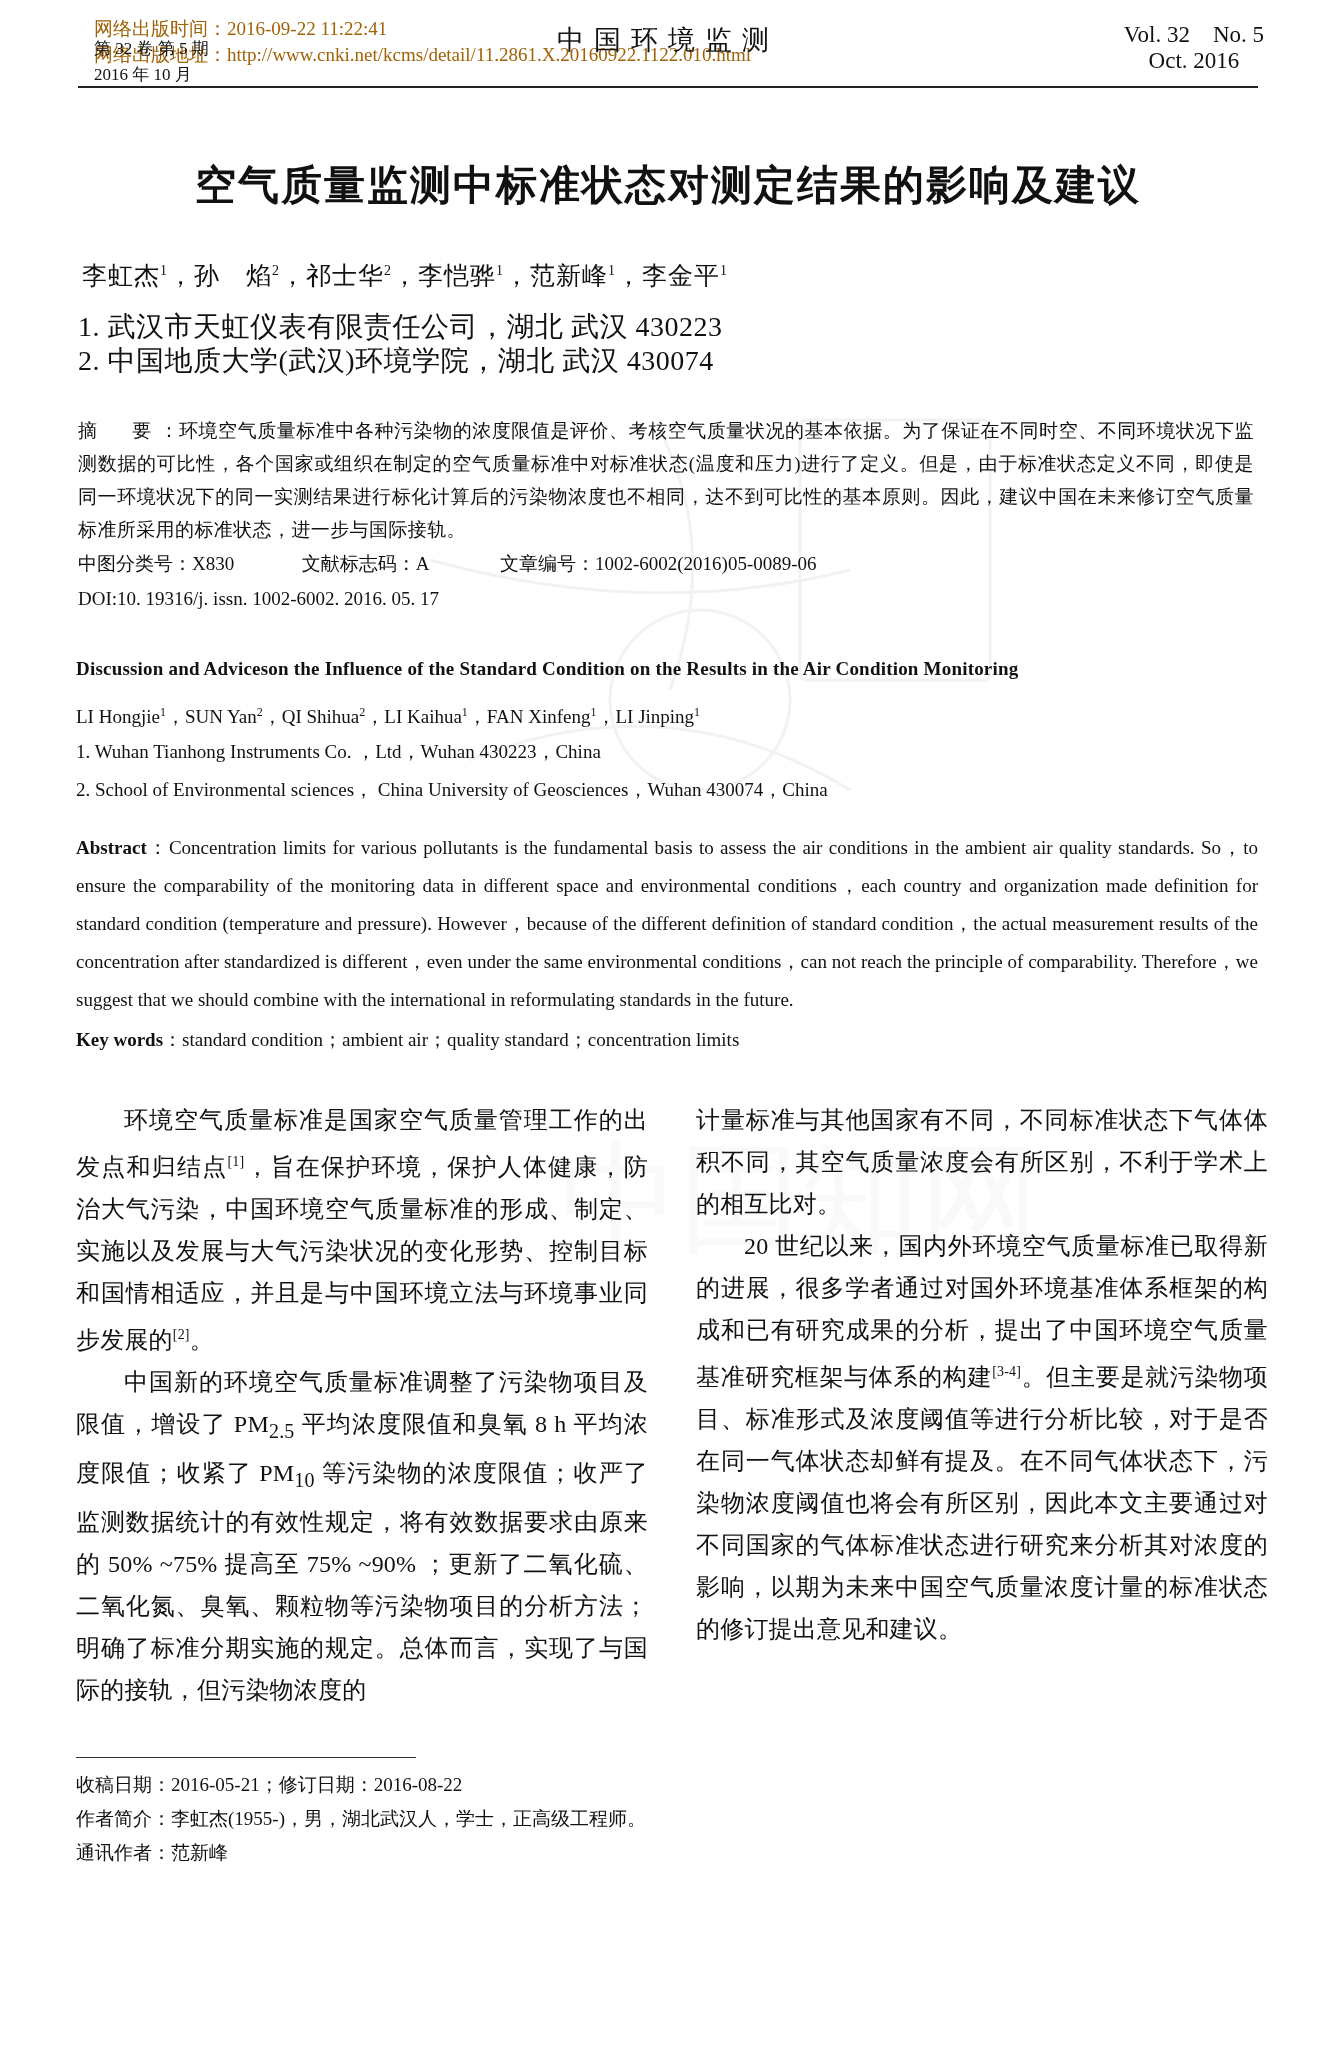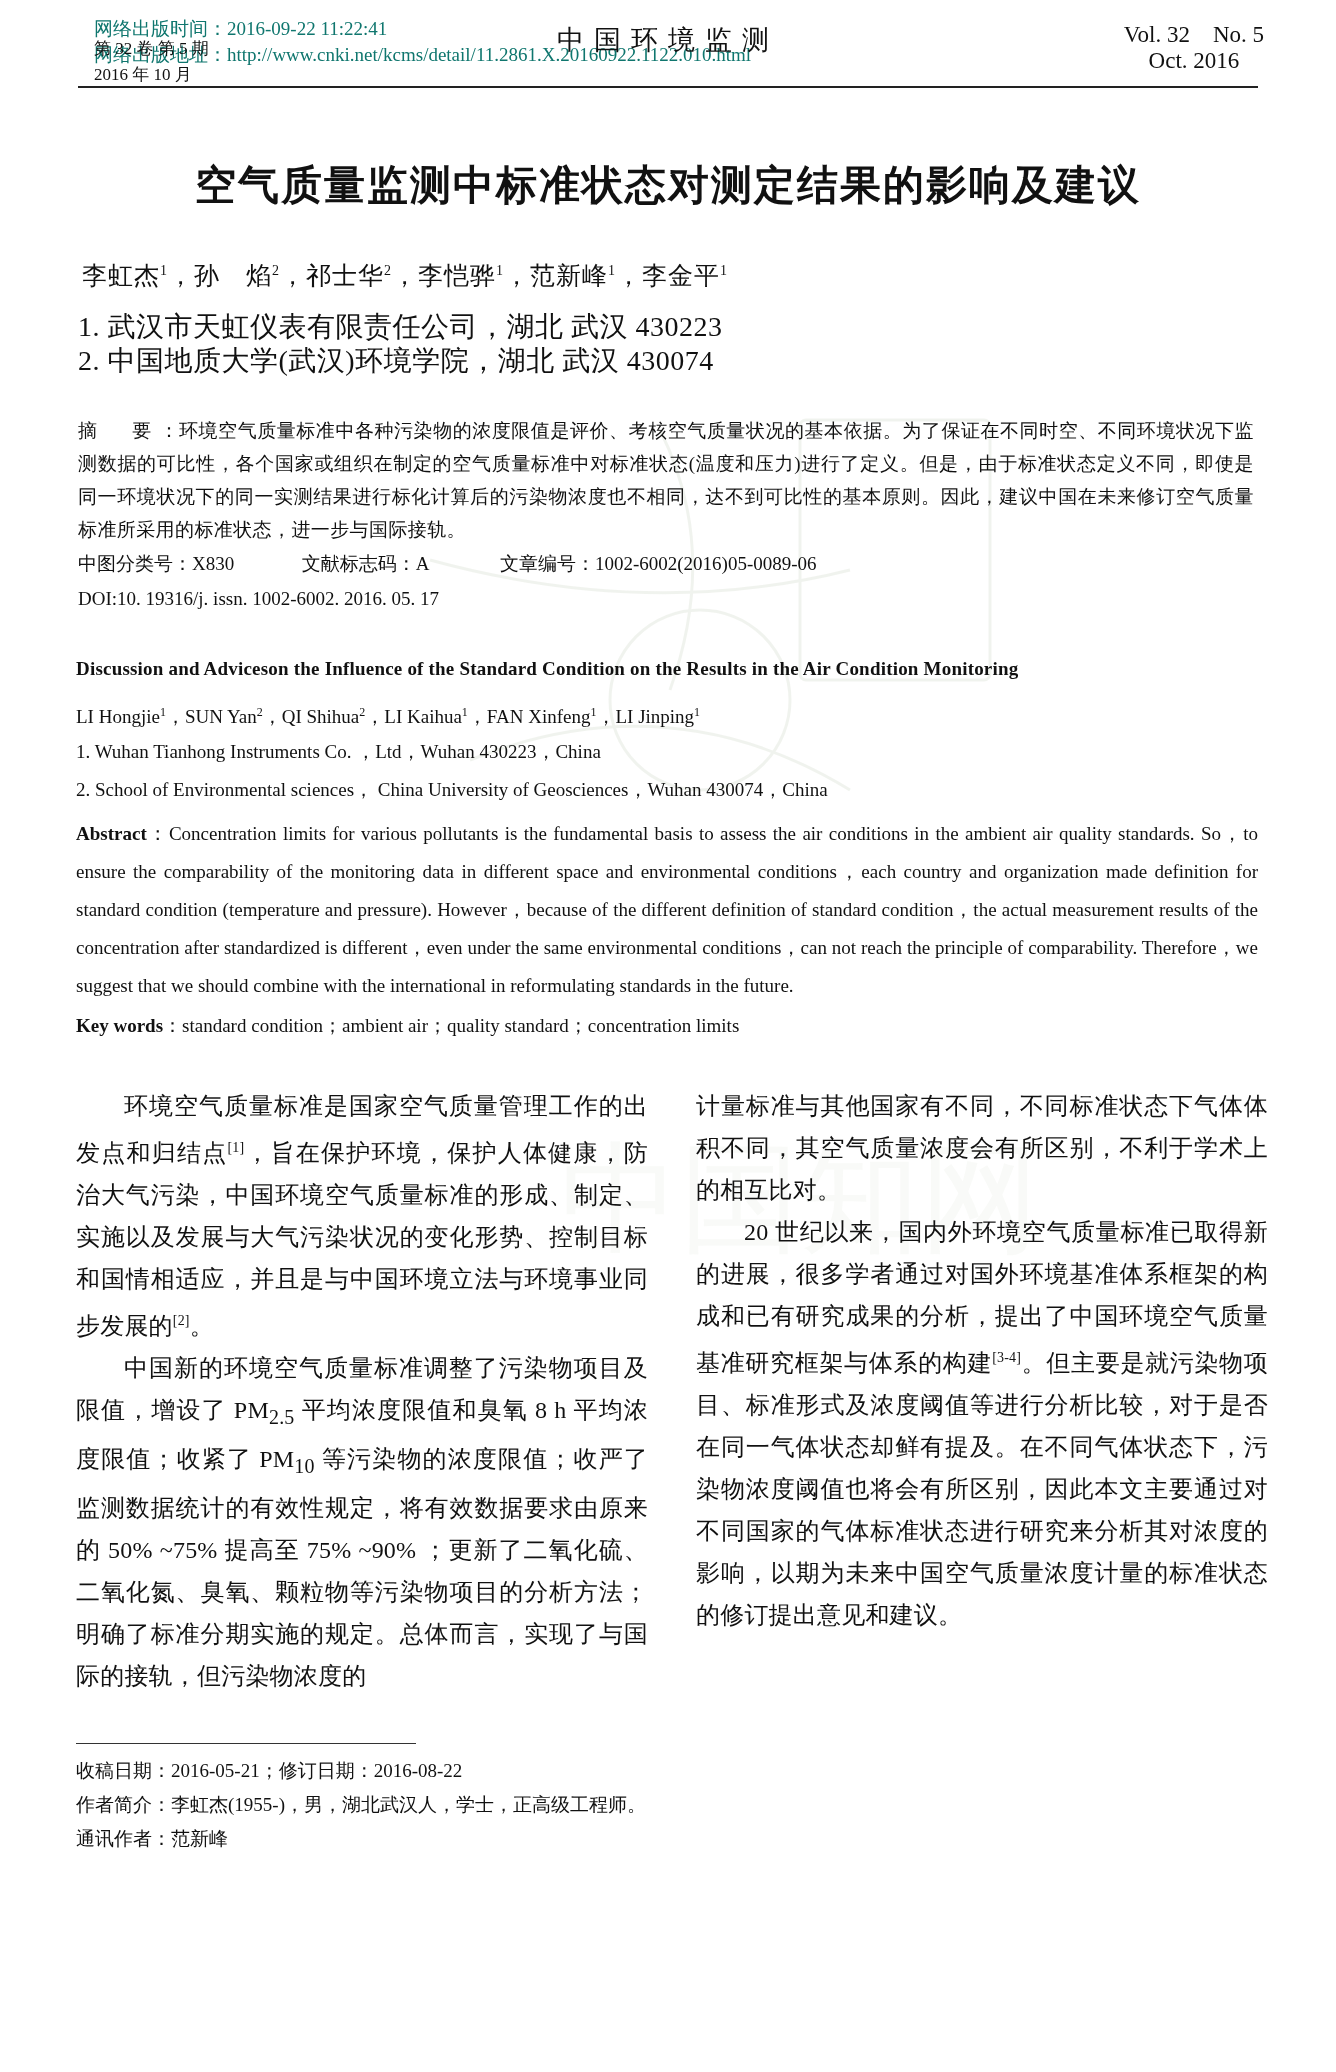--- a/index.html
+++ b/index.html
@@ -33,21 +33,21 @@
   .header {
     position: relative;
     height: 74px;
   }
   .cnki-stamp {
     position: absolute;
     left: 46px;
     top: 2px;
     font-size: 19px;
     line-height: 26px;
-    color: #0f766e;
+    color: #a16207;
     font-family: "Liberation Serif", serif;
     white-space: nowrap;
   }
   .cnki-stamp .row1 { letter-spacing: 0px; }
   .cnki-stamp .row2 { }
   .hdr-left {
     position: absolute;
     left: 46px;
     top: 22px;
     font-size: 17px;
@@ -159,21 +159,21 @@
   }
   .en-authors sup { font-size: 12px; }
   .en-affil {
     margin-left: 28px;
     font-size: 19px;
     line-height: 38px;
   }
   .en-abs {
     margin-left: 28px;
     margin-right: 30px;
-    margin-top: 6px;
+    margin-top: 20px;
     font-size: 19px;
     line-height: 38px;
     text-align: justify;
   }
   .en-abs b { font-weight: bold; }
   .en-kw {
     margin-left: 28px;
     margin-right: 30px;
     margin-top: 2px;
     font-size: 19px;

